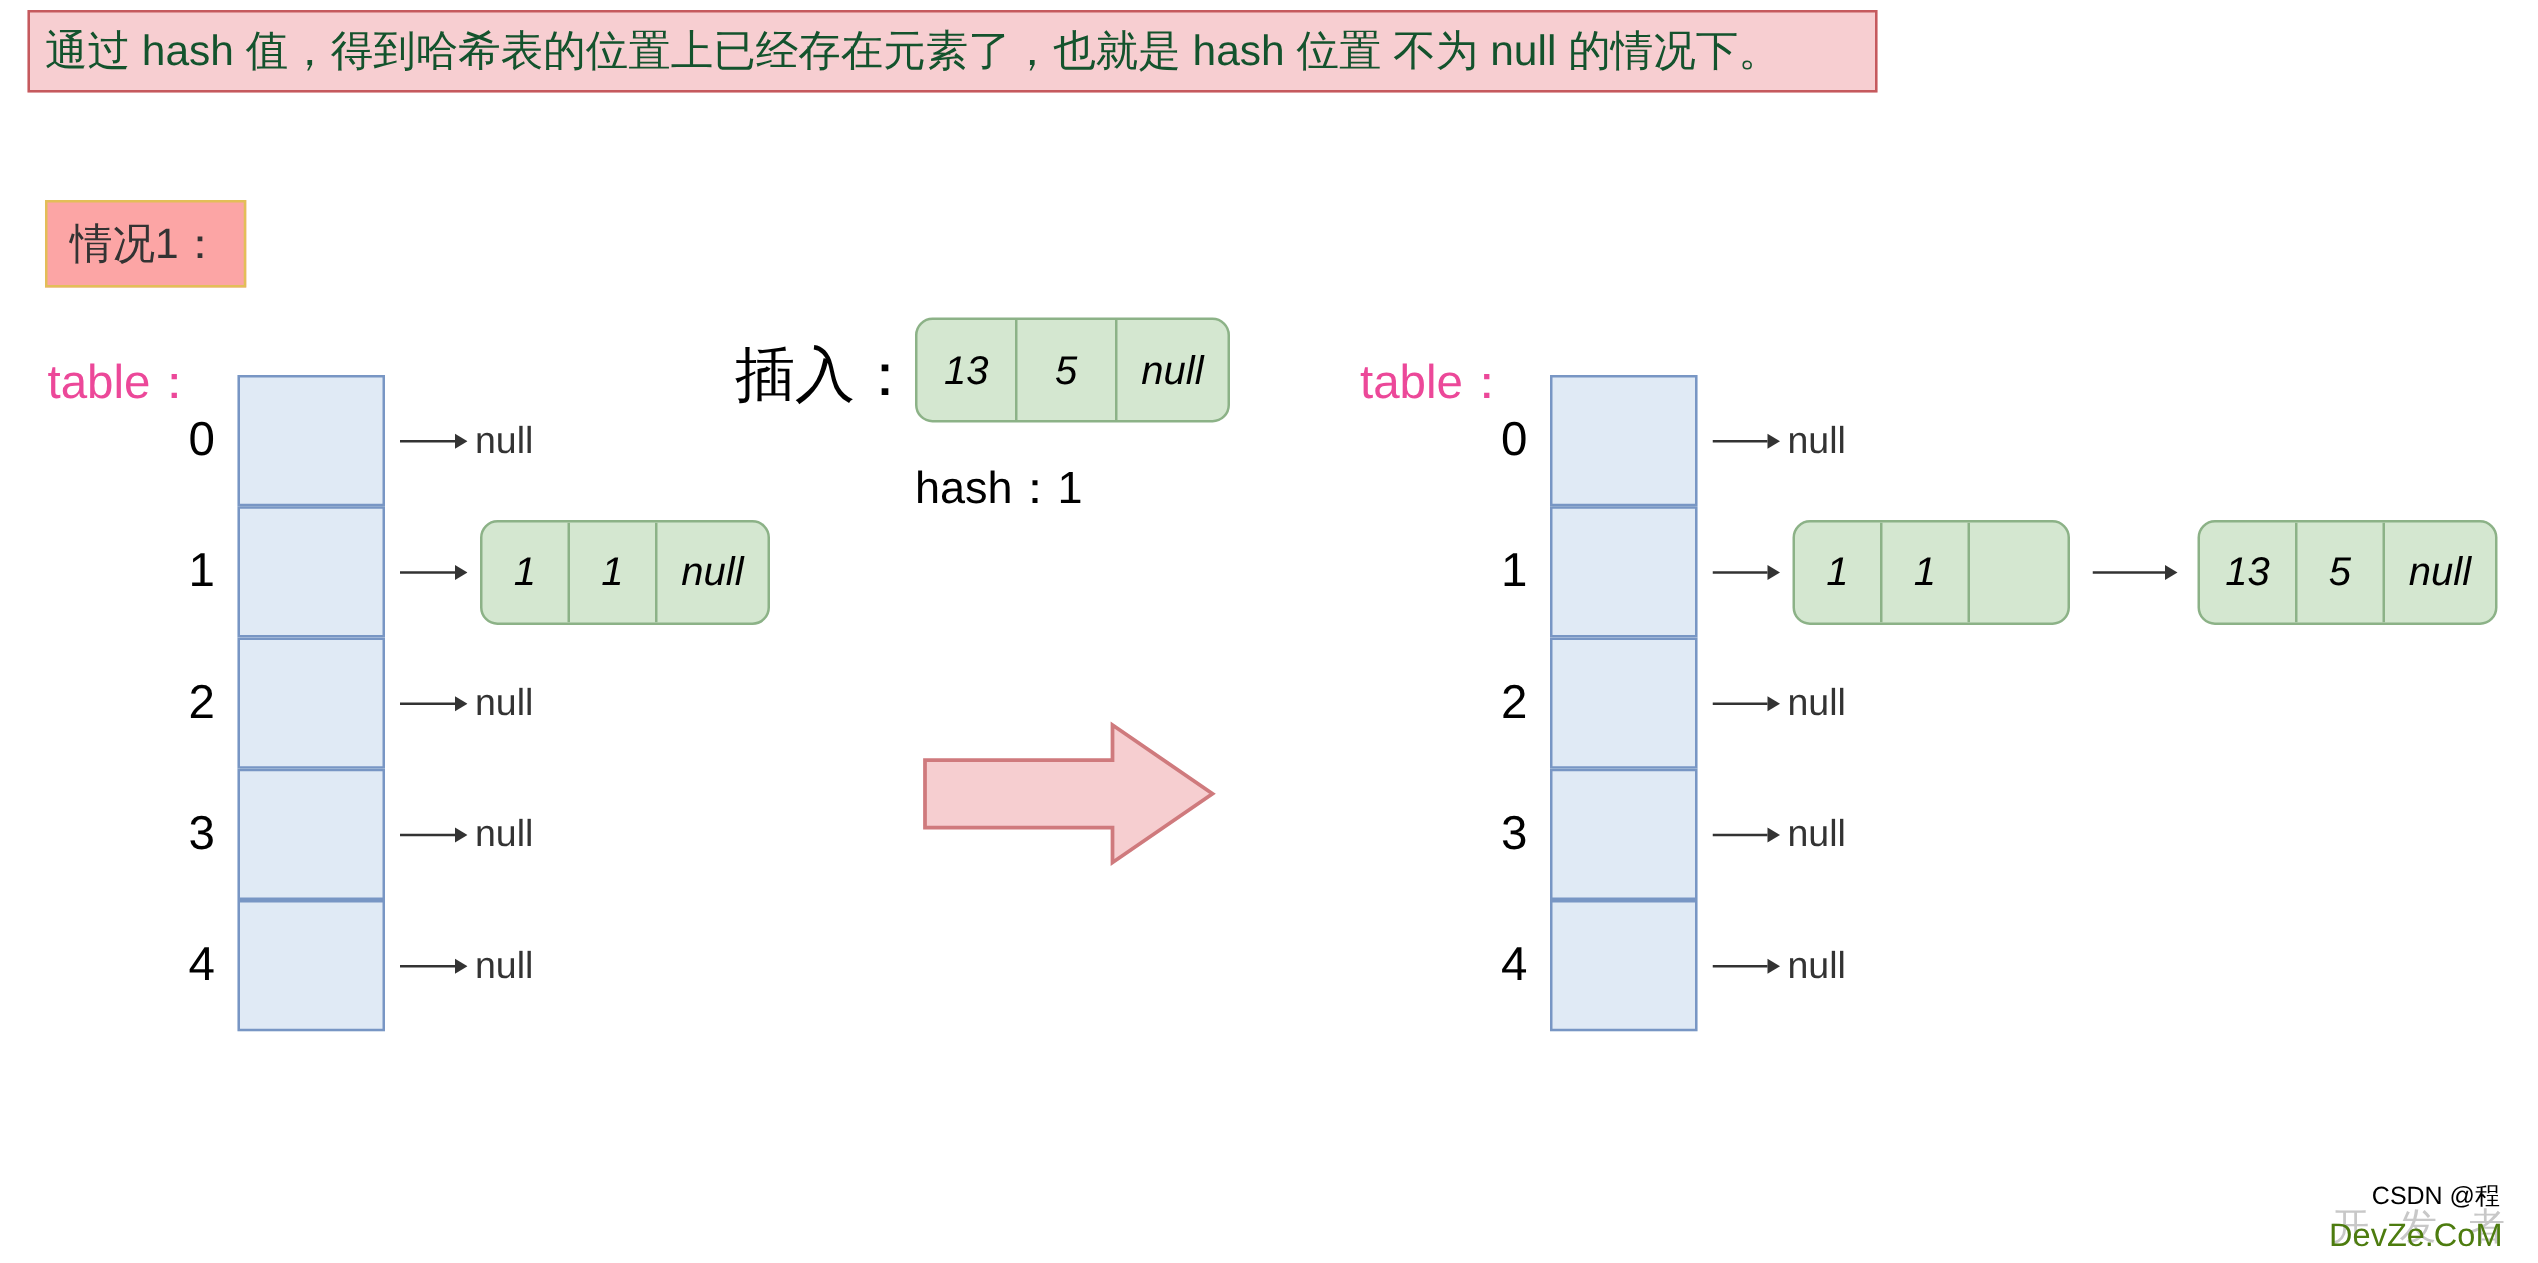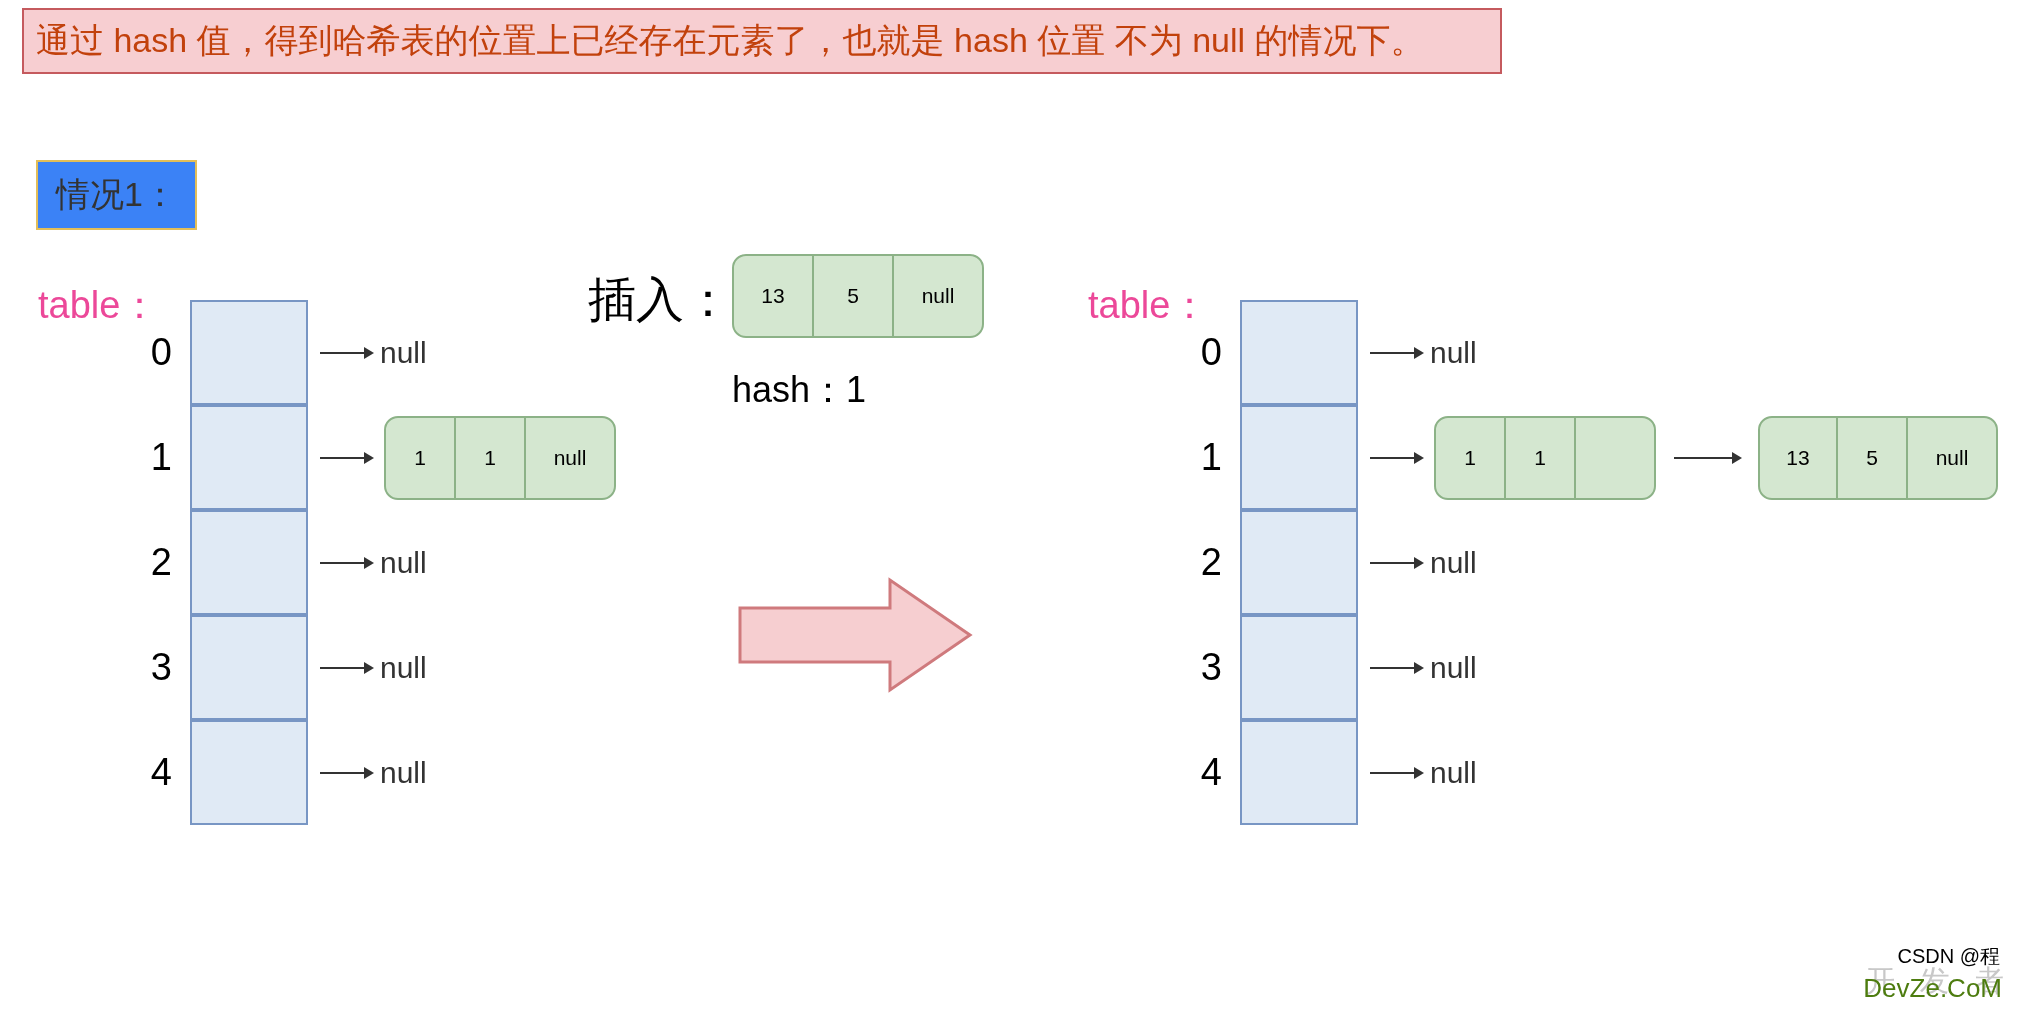--- a/index.html
+++ b/index.html
@@ -17,27 +17,27 @@
     left: 22px;
     top: 8px;
     width: 1480px;
     height: 66px;
     background: #f7ced1;
     border: 2px solid #c55a5e;
     display: flex;
     align-items: center;
     padding-left: 12px;
     font-size: 34px;
-    color: #c2410c;
+    color: #14532d;
   }
   .case-label {
     position: absolute;
     left: 36px;
     top: 160px;
-    background: #3b82f6;
+    background: #fca5a5;
     border: 2px solid #e3be58;
     padding: 10px 18px;
     font-size: 34px;
     color: #333;
   }
   .table-label {
     position: absolute;
     font-size: 38px;
     color: #ec4899;
   }
@@ -82,23 +82,24 @@
     border: 2px solid #8cb287;
     border-radius: 14px;
     height: 84px;
     overflow: hidden;
     position: relative;
   }
   .node-cell {
     display: flex;
     align-items: center;
     justify-content: center;
-    font-size: 21px;
+    font-size: 32px;
     height: 100%;
     border-right: 2px solid #8cb287;
+    font-style: italic;
   }
   .node-cell:last-child { border-right: none; }
   .big-arrow {
     position: absolute;
   }
   .insert-label {
     position: absolute;
     font-size: 48px;
   }
   .hash-label {

